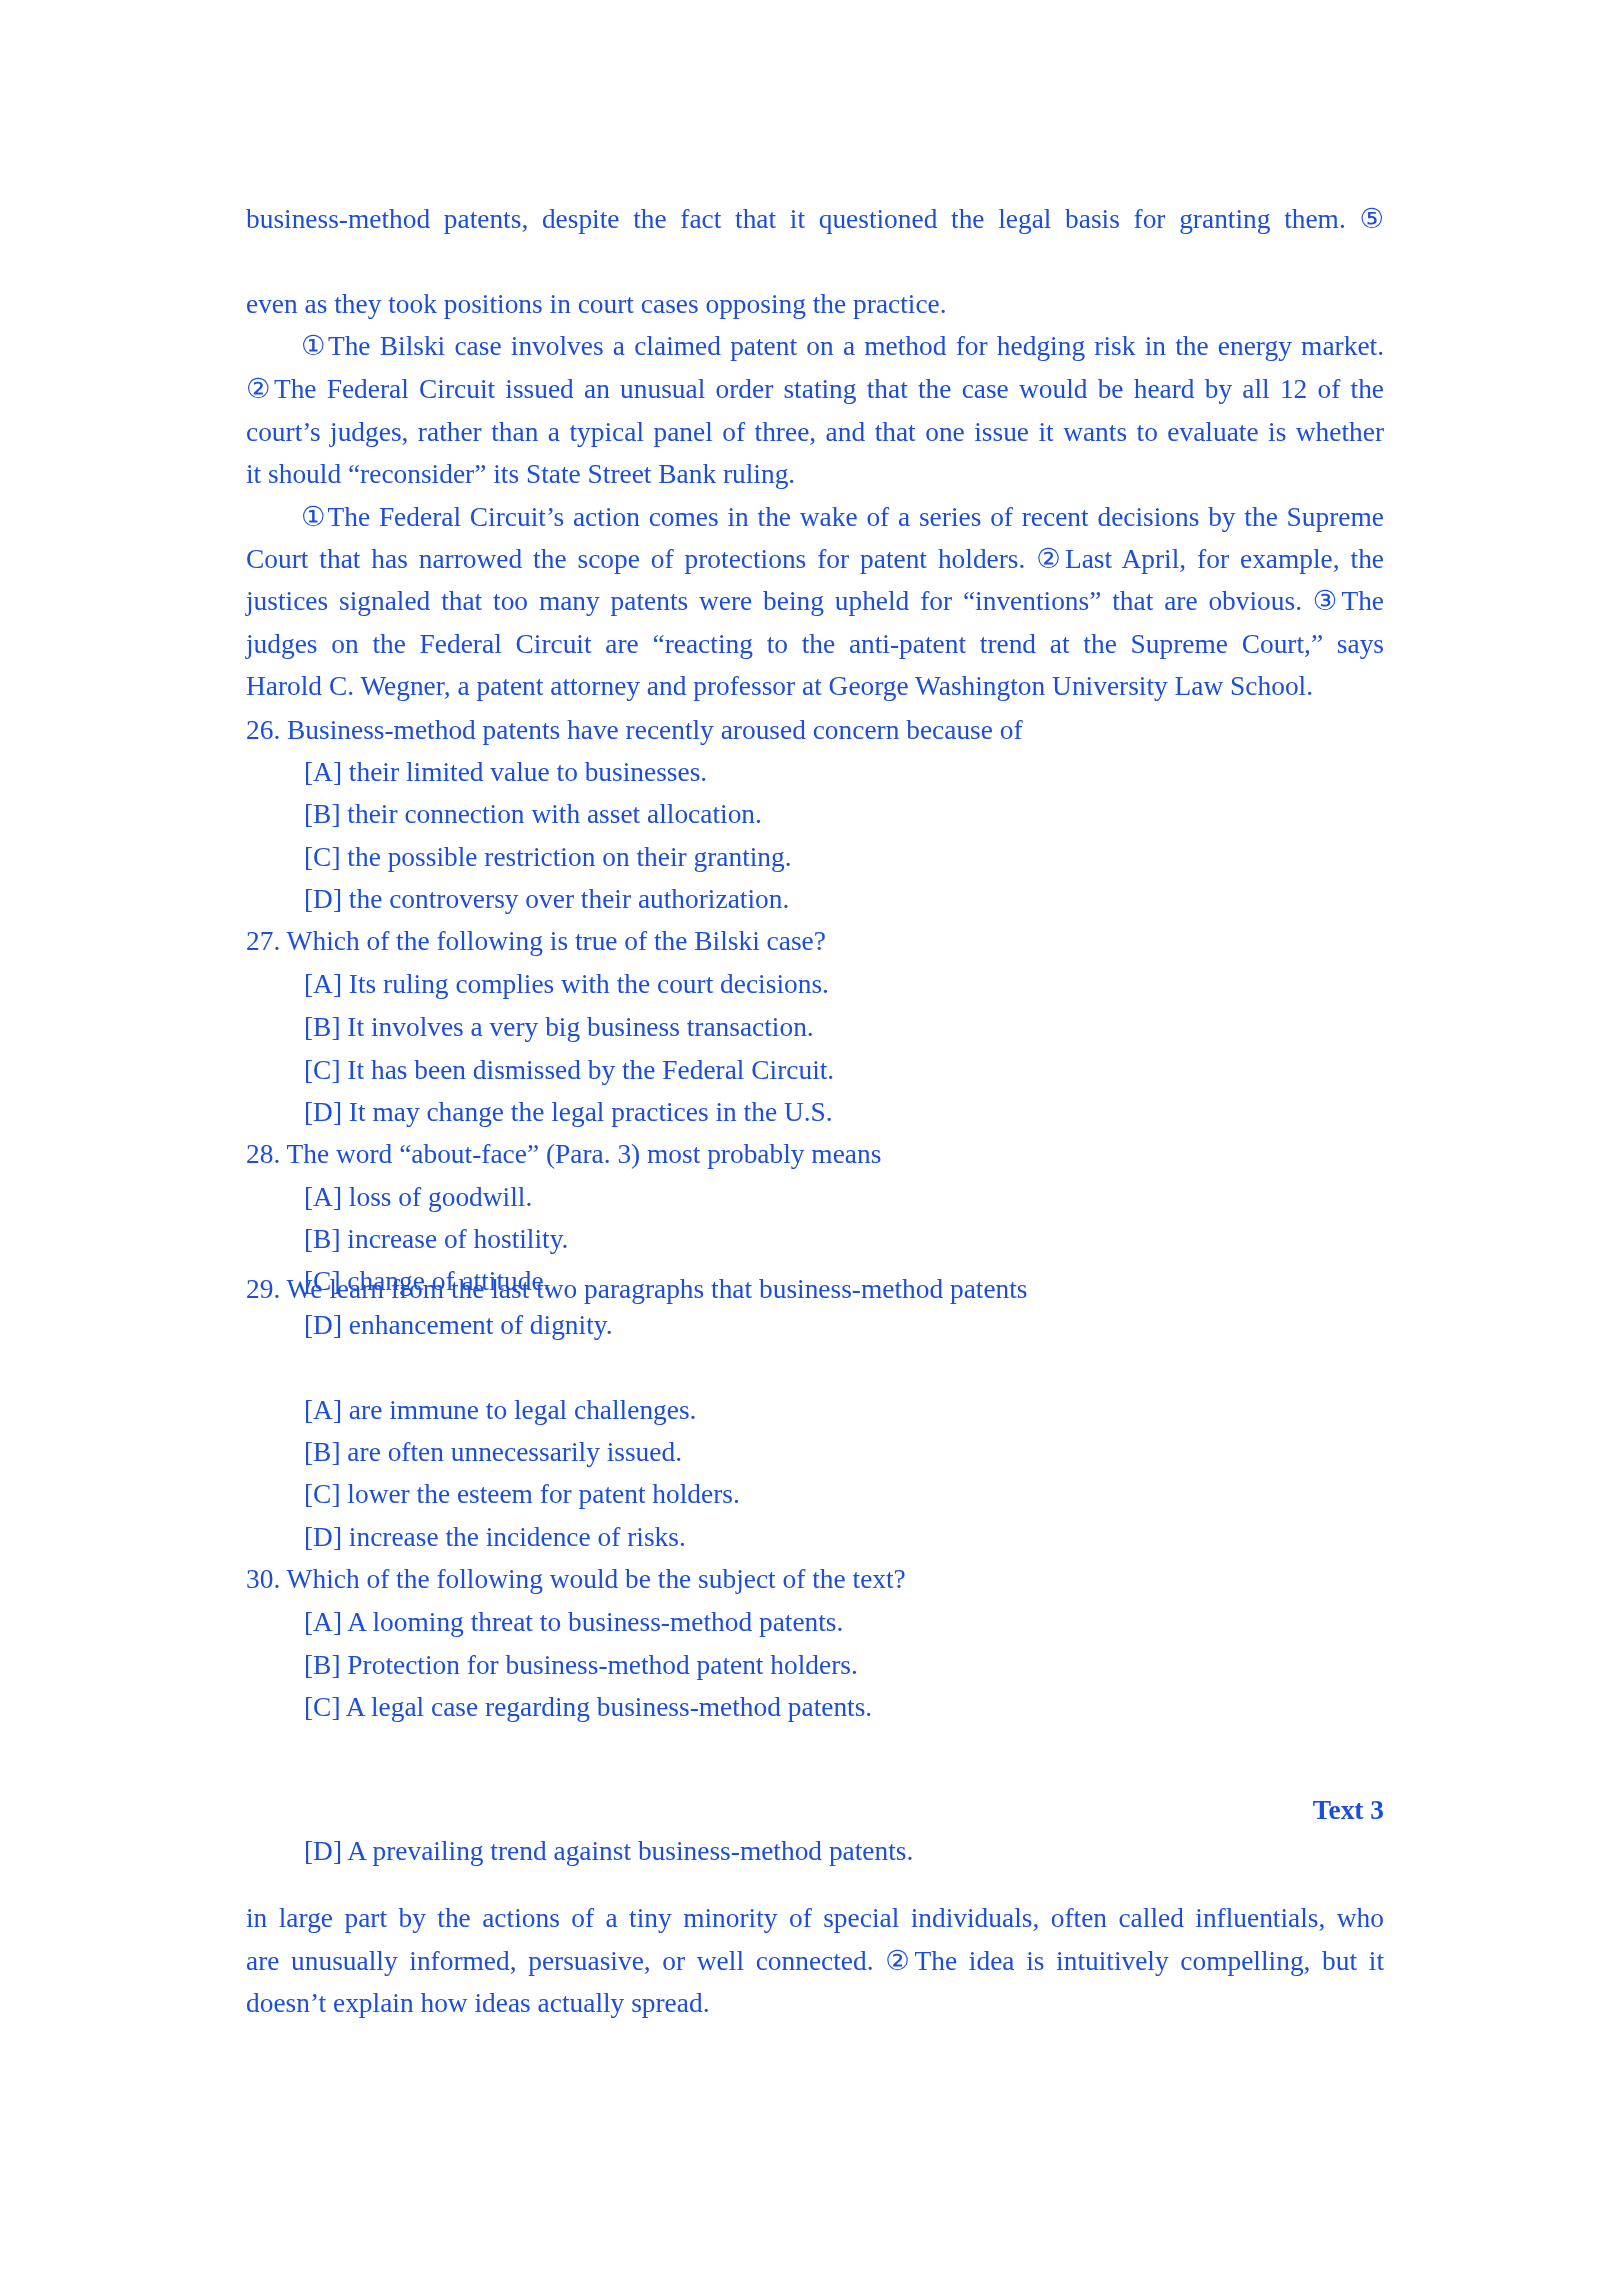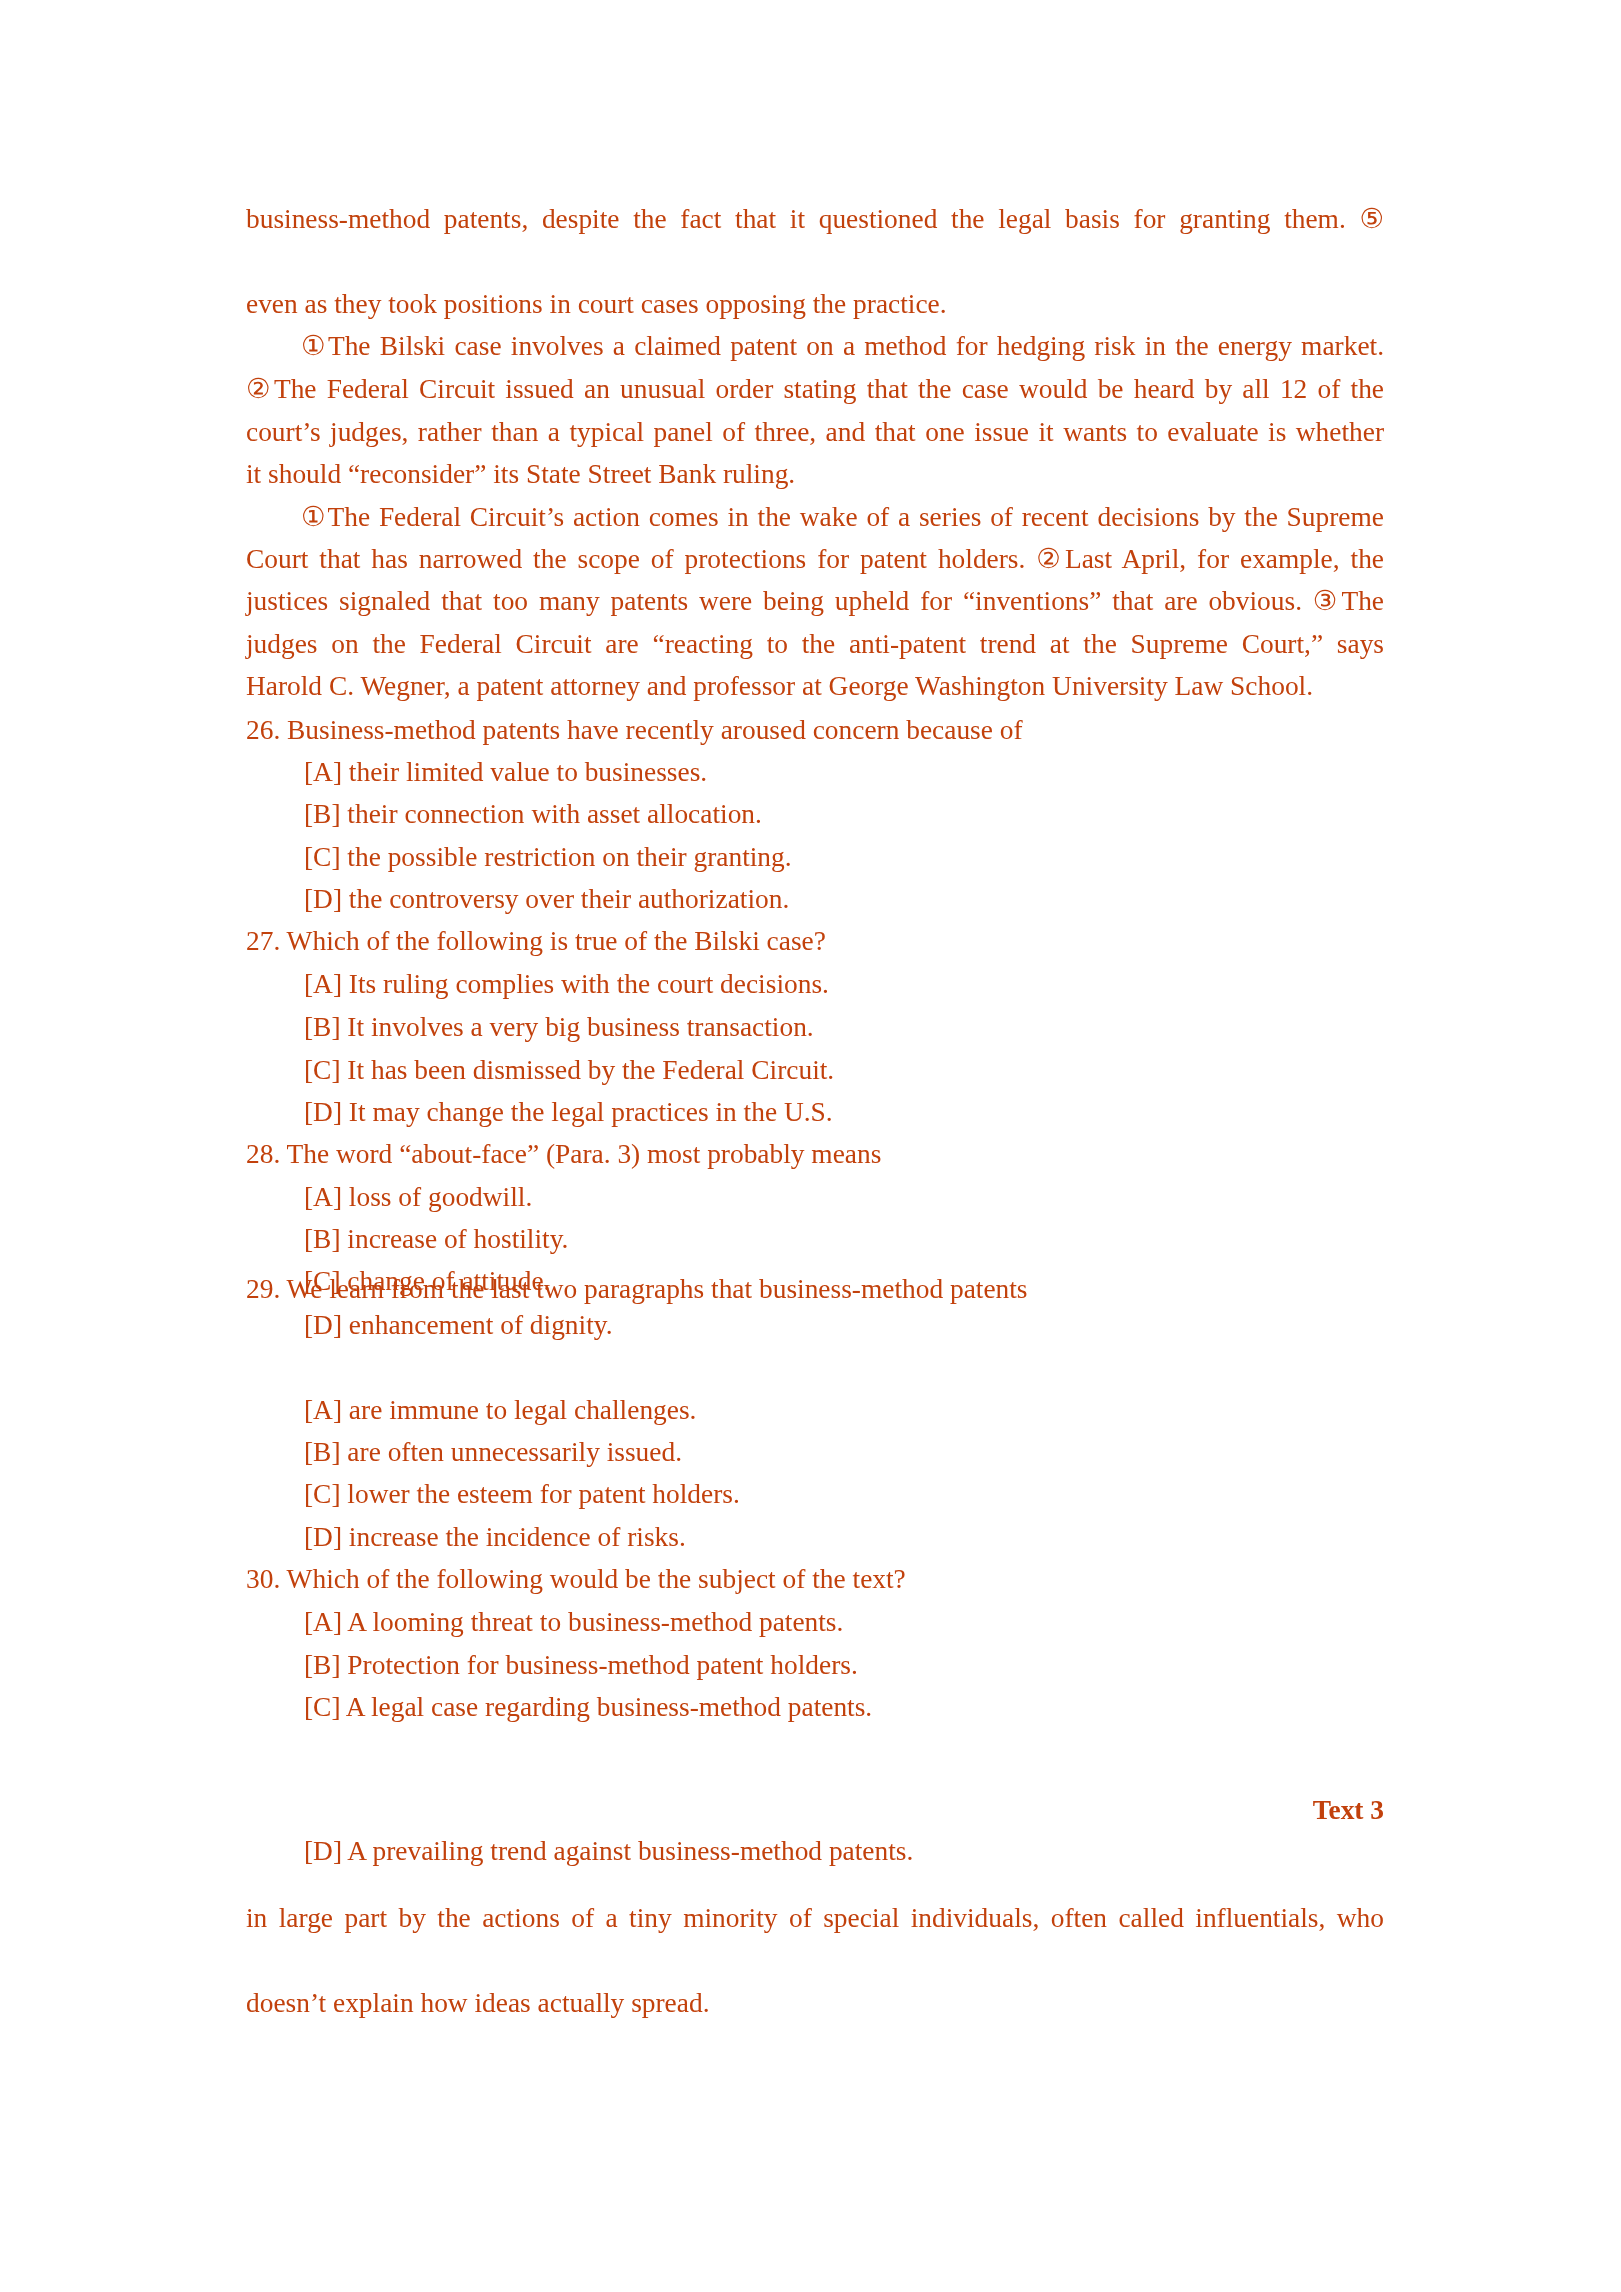--- a/index.html
+++ b/index.html
@@ -1,19 +1,19 @@
 <!DOCTYPE html>
 <html><head>
 <meta charset="utf-8">
 <style>
   html, body { margin: 0; padding: 0; background: #ffffff; }
   body { width: 1621px; height: 2293px; position: relative; overflow: hidden; }
   .page {
     position: absolute; left: 0; top: 0; width: 1621px; height: 2293px;
-    background: #ffffff; color: #c2410c;
+    background: #ffffff; color: #1d4ed8;
     font-family: "Liberation Serif", "DejaVu Serif", serif;
     font-size: 27.4px;
   }
   .ln {
     position: absolute; left: 246px; width: 1138px;
     height: 35px; line-height: 35px; white-space: nowrap;
   }
   .ln.just { text-align: justify; text-align-last: justify; white-space: normal; }
   .ln.ind { left: 301px; width: 1083px; }
   .ln.opt { left: 304px; width: 1078px; }
@@ -79,17 +79,18 @@
     <div class="ln" style="top:1562px">30. Which of the following would be the subject of the text?</div>
     <div class="ln opt" style="top:1605px">[A] A looming threat to business-method patents.</div>
     <div class="ln opt" style="top:1648px">[B] Protection for business-method patent holders.</div>
     <div class="ln opt" style="top:1690px">[C] A legal case regarding business-method patents.</div>
     <div class="ln opt" style="top:1834px">[D] A prevailing trend against business-method patents.</div>
   </div>
 
   <div class="heading">Text 3</div>
 
   <div class="ln just" style="top:1901px">in large part by the actions of a tiny minority of special individuals, often called influentials, who</div>
+  <div class="ln just" style="top:1944px">are unusually informed, persuasive, or well connected.  ②The idea is intuitively compelling, but it</div>
   <div class="ln" style="top:1986px">doesn’t explain how ideas actually spread.</div>
 
 
 </div>
 
 
 </body></html>

